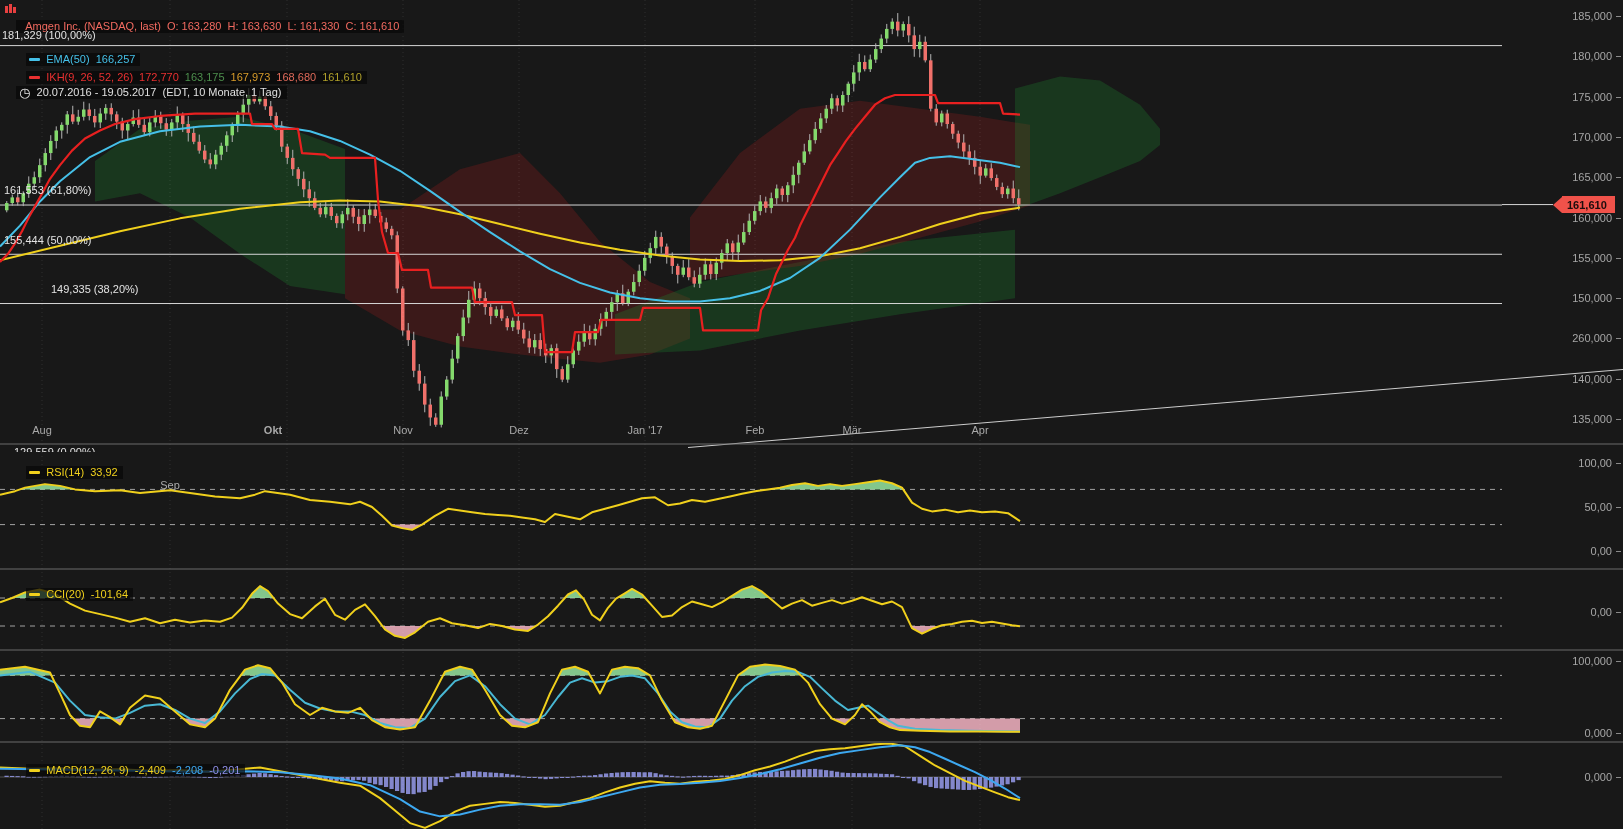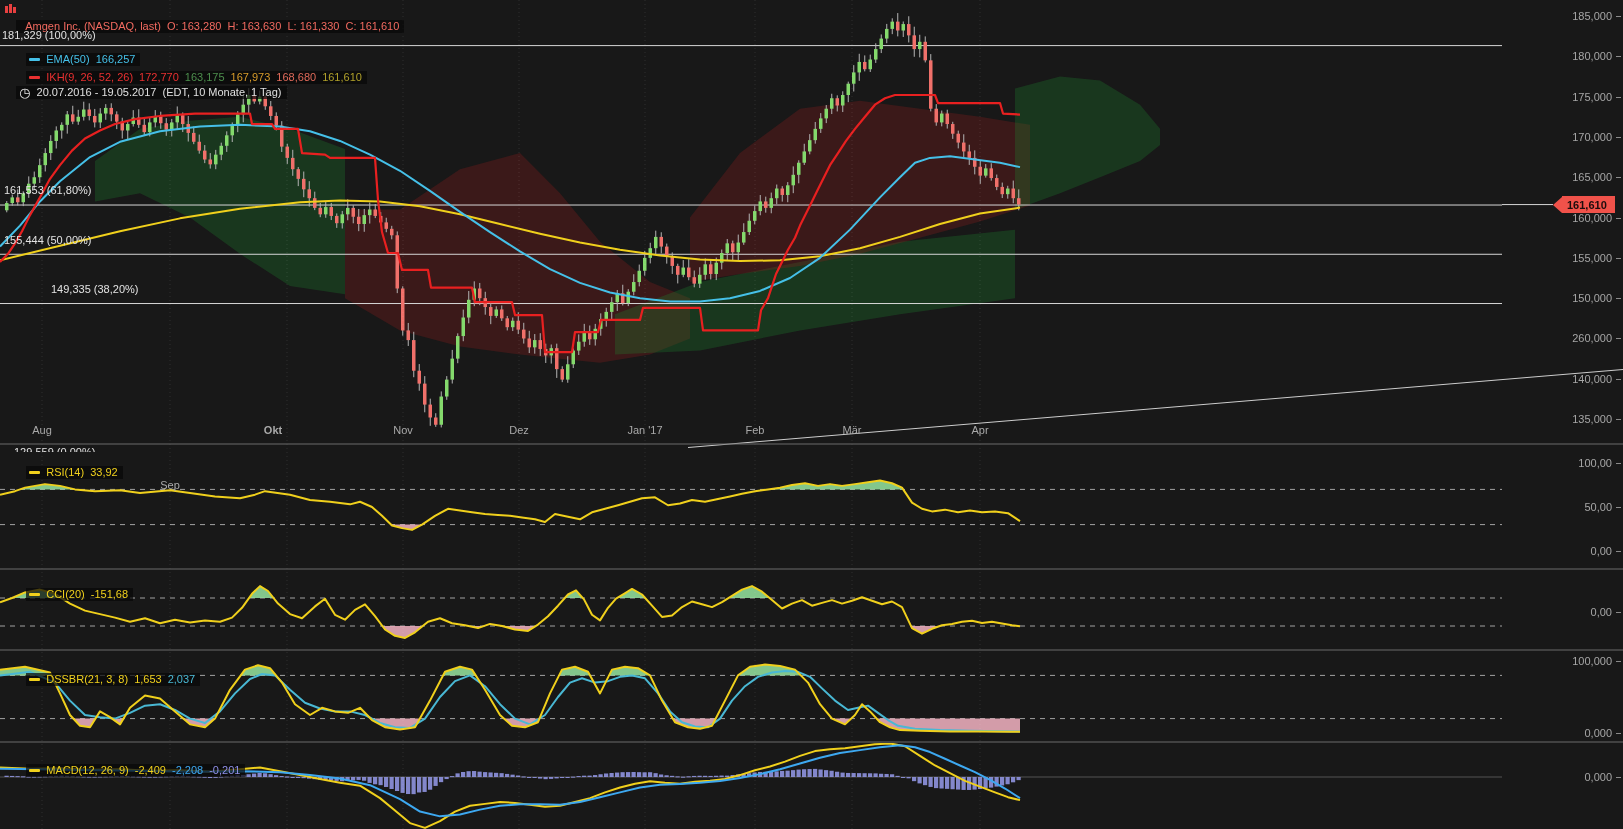--- a/index.html
+++ b/index.html
@@ -729,29 +729,21 @@
     <span class="lgbox">
       <span class="dash" style="background:#f0d01c;"></span>
       <span style="color:#f0d01c;">RSI(14)</span>
       <span style="color:#f0d01c;">33,92</span>
     </span>
   </div>
   <div class="ov" style="left:14px;top:573px;">
     <span class="lgbox">
       <span class="dash" style="background:#f0d01c;"></span>
       <span style="color:#f0d01c;">CCI(20)</span>
-      <span style="color:#f0d01c;">-151,68</span>
-    </span>
-  </div>
-  <div class="ov" style="left:14px;top:658px;">
-    <span class="lgbox">
-      <span class="dash" style="background:#f0d01c;"></span>
-      <span style="color:#f0d01c;">DSSBR(21, 3, 8)</span>
-      <span style="color:#f0d01c;">1,653</span>
-      <span style="color:#49b8d4;">2,037</span>
+      <span style="color:#f0d01c;">-101,64</span>
     </span>
   </div>
   <div class="ov" style="left:14px;top:749px;">
     <span class="lgbox">
       <span class="dash" style="background:#f0d01c;"></span>
       <span style="color:#f0d01c;">MACD(12, 26, 9)</span>
       <span style="color:#f0d01c;">-2,409</span>
       <span style="color:#3da8f0;">-2,208</span>
       <span style="color:#8f8fe8;">-0,201</span>
     </span>

